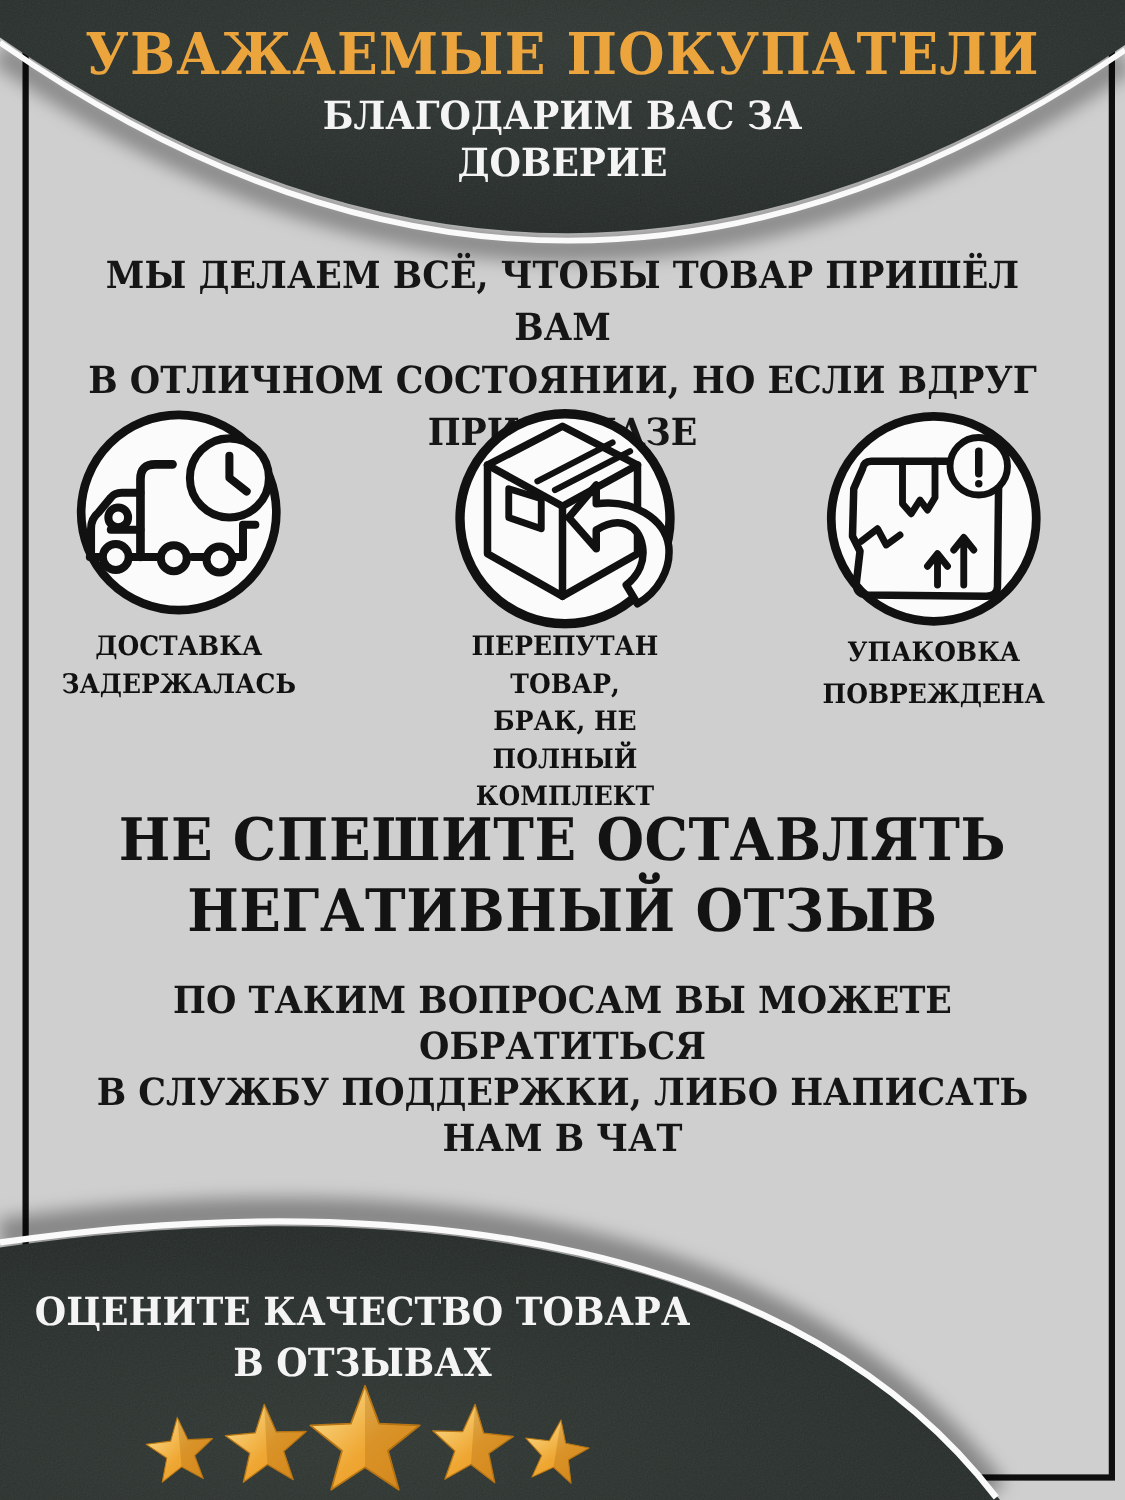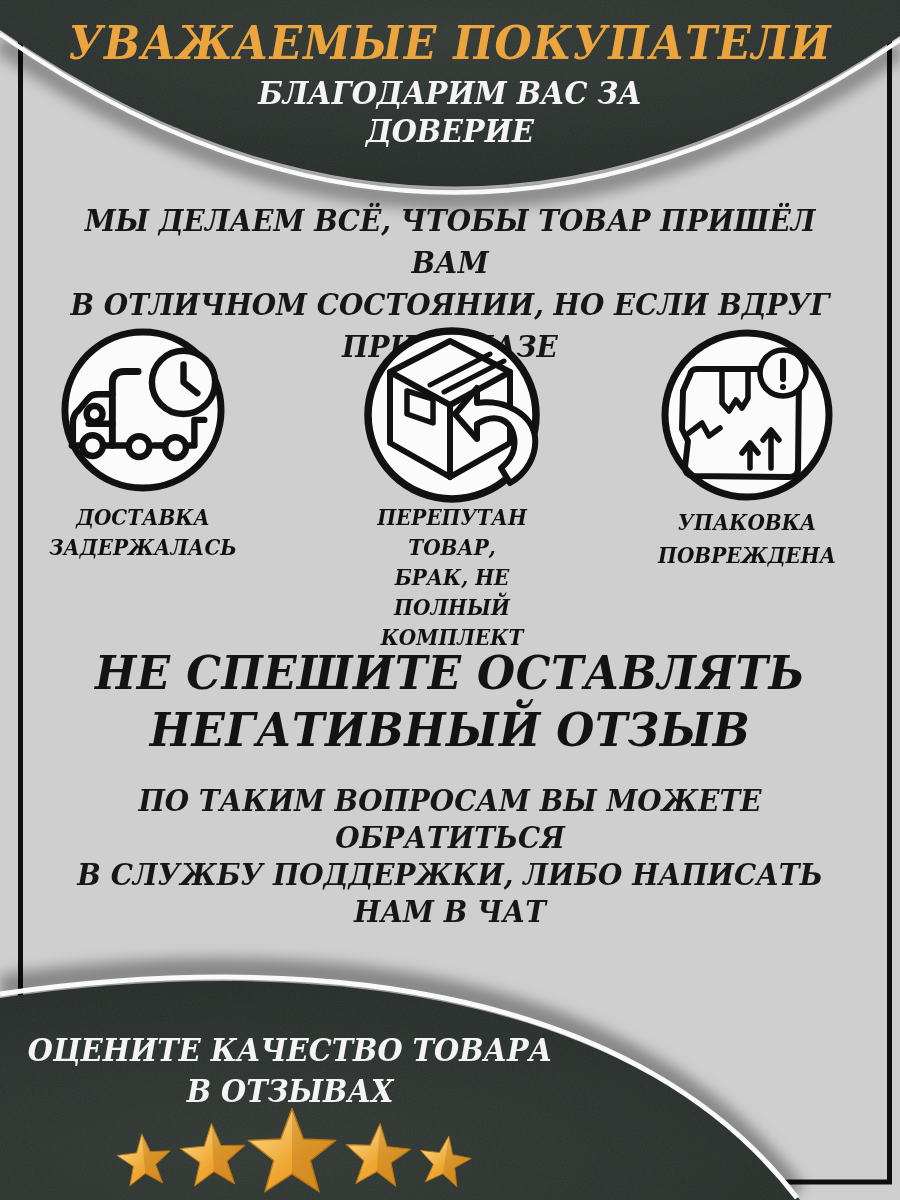--- a/index.html
+++ b/index.html
@@ -1,20 +1,19 @@
 <!DOCTYPE html>
 <html><head>
 <meta charset="utf-8">
 <style>
   html,body{margin:0;padding:0;background:#9a9a9a;}
   .canvas{
     position:relative;width:900px;height:1200px;overflow:hidden;
     background:#cfcfcf;
     font-family:"DejaVu Serif","Liberation Serif",serif;
-    font-style:italic;
   }
   .bg{position:absolute;left:0;top:0;width:900px;height:1200px;}
   .abs{position:absolute;white-space:pre-line;text-align:center;font-weight:bold;}
   .cond{transform:scaleX(0.93);transform-origin:50% 50%;}
   .gold-title{left:0;top:20px;width:900px;font-size:46px;line-height:1.0;color:#ECA53D;letter-spacing:1px;}
   .white-sub{left:0;top:74px;width:900px;font-size:31px;line-height:38px;color:#F4F4F4;}
   .intro{left:30px;top:200px;width:840px;font-size:30px;line-height:42px;color:#161616;}
   .caption{font-size:21.5px;line-height:30px;color:#111;}
   .cap1{left:23px;top:503px;width:240px;}
   .cap2{left:332px;top:503px;width:240px;}

